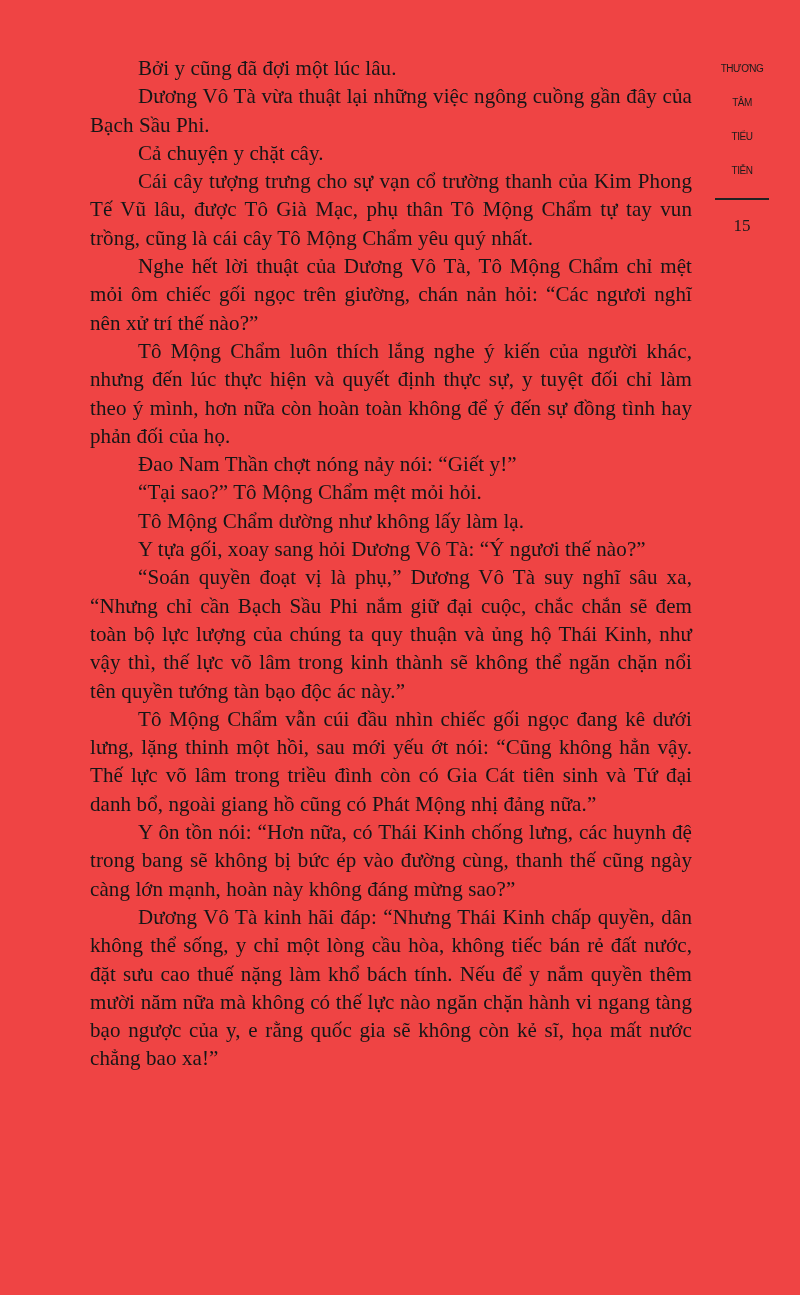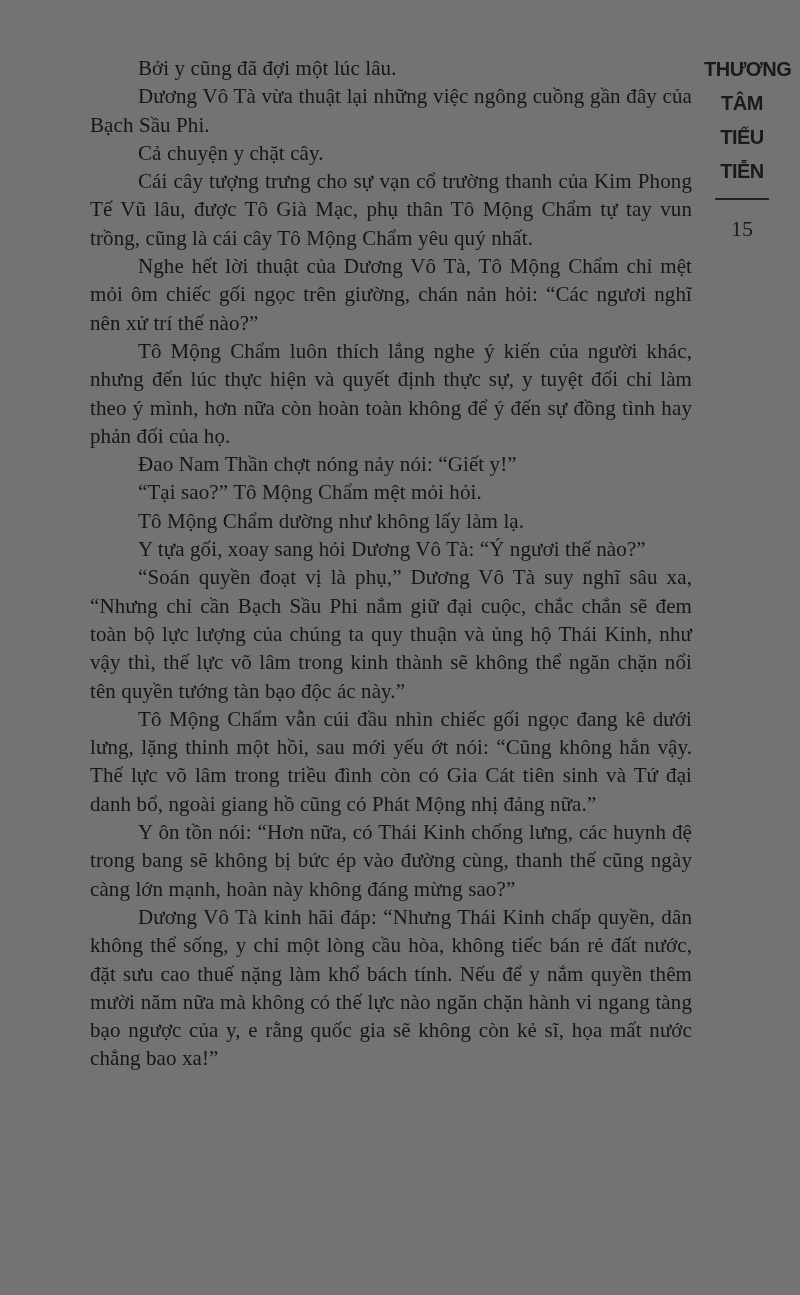--- a/index.html
+++ b/index.html
@@ -11,21 +11,21 @@
     height: 1295px;
     background: #ffffff;
     position: relative;
     overflow: hidden;
     font-family: "Liberation Serif", serif;
     color: #161616;
   }
   .page {
     position: absolute;
     inset: 0;
-    background: #737373;
+    background: #ef4444;
   }
   .text-col {
     position: absolute;
     left: 90px;
     top: 54px;
     width: 602px;
     font-size: 21px;
     line-height: 28.3px;
     text-align: justify;
     letter-spacing: 0.1px;
@@ -38,36 +38,36 @@
   .sidebar {
     position: absolute;
     left: 704px;
     top: 60px;
     width: 76px;
     text-align: center;
   }
   .title-word {
     display: block;
     font-family: "Liberation Sans", sans-serif;
-    font-weight: bold;
-    font-size: 20px;
+    font-weight: normal;
+    font-size: 10px;
     line-height: 18px;
     margin-bottom: 16px;
     letter-spacing: -0.5px;
     color: #1a1a1a;
   }
   .rule {
     width: 54px;
     border-top: 2px solid #222222;
     margin: 18px auto 0 auto;
   }
   .pagenum {
     margin-top: 16px;
     font-family: "Liberation Serif", serif;
-    font-size: 22px;
+    font-size: 17px;
     color: #1a1a1a;
   }
 </style>
 </head>
 <body>
 
 <div class="page">
 
   <div class="text-col">
     <p>Bởi y cũng đã đợi một lúc lâu.</p>

